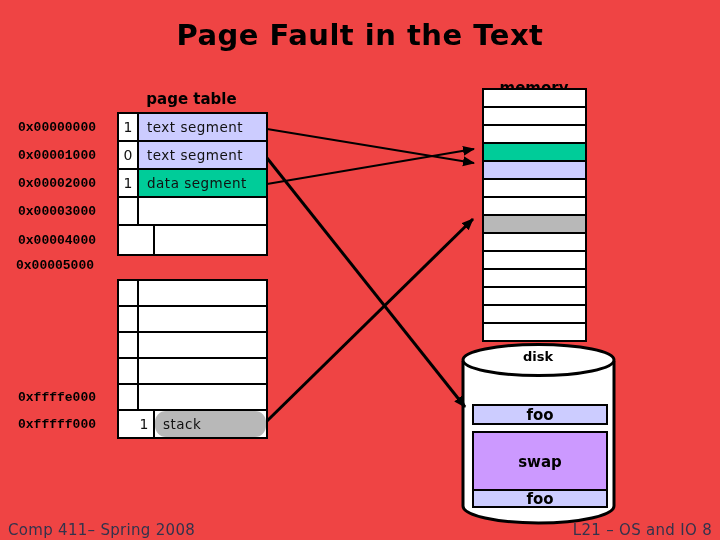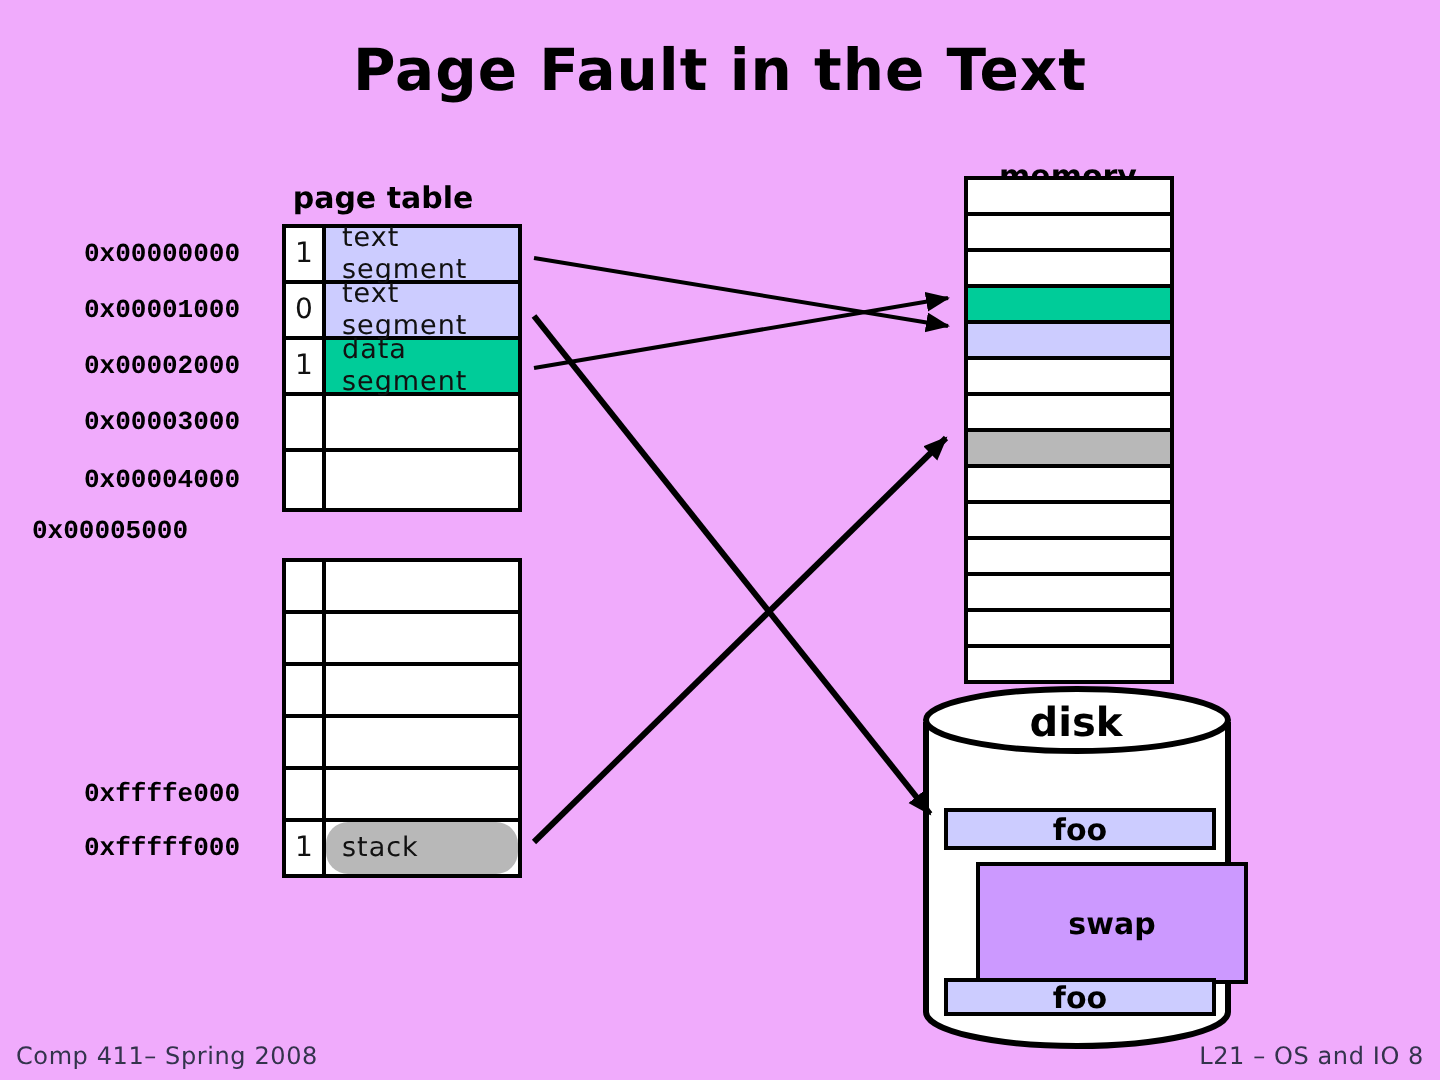--- a/index.html
+++ b/index.html
@@ -1,35 +1,35 @@
 <!DOCTYPE html>
 <html><head>
 <meta charset="utf-8">
 <style>
   html,body{margin:0;padding:0;background:#888;}
   .slide{
-    position:relative; width:720px; height:540px; background:#f0abfc;
+    position:relative; width:720px; height:540px; background:#ef4444;
     font-family:"DejaVu Sans", sans-serif; overflow:hidden;
   }
   .title{
     position:absolute; top:18px; left:0; width:720px; text-align:center;
     font-size:29px; font-weight:bold; color:#000; letter-spacing:0.5px;
   }
   .section-label{ position:absolute; font-size:15px; font-weight:bold; color:#000; text-align:center;}
   .pt-label{ left:117px; top:90px; width:149px;}
   .mem-label{ left:478px; top:67px; width:112px;margin-top:12px;}
 
   
-  .pt-table{ position:absolute; left:117px; width:120px; border:2px solid #000; background:#fff; box-sizing:border-box; z-index:2;margin-left:24px;}
+  .pt-table{ position:absolute; left:117px; width:151px; border:2px solid #000; background:#fff; box-sizing:border-box; z-index:2;}
   #pt-block1{ top:112px;}
   #pt-block2{ top:279px;}
   .pt-row{ position:relative; display:flex; border-bottom:2px solid #000; box-sizing:border-box;}
   #pt-block1 .pt-row{ height:28px;}
   #pt-block2 .pt-row{ height:26px;}
-  .pt-row:last-child{ border-bottom:none;}
+  .pt-row:last-child{ border-bottom:none;padding-left:16px;}
   .pt-valid{
     width:20px; border-right:2px solid #000; box-sizing:border-box; background:#fff;
     display:flex; align-items:center; justify-content:center; font-size:14px; color:#111;
   }
   .pt-cell{ flex:1; font-size:13.5px; color:#111; padding-left:8px; display:flex; align-items:center; letter-spacing:0.5px;}
   .pt-addr{
     position:absolute; left:-101px; top:50%; transform:translateY(-50%);
     width:98px; font-family:"Liberation Mono", monospace; font-weight:bold; font-size:13px; color:#000; white-space:nowrap;
   }
   .gap-addr{
@@ -42,29 +42,29 @@
     position:absolute; left:482px; top:88px; width:105px; height:254px;
     border:2px solid #000; box-sizing:border-box; display:flex; flex-direction:column; background:#fff; z-index:2;
   }
   .mem-row{ flex:1;}
   .mem-row + .mem-row{ border-top:2px solid #000;}
 
   
   .layer-svg{ position:absolute; left:0; top:0; width:720px; height:540px; pointer-events:none;}
   #disk-svg{ z-index:0;}
   #arrow-svg{ z-index:3;}
-  .disk-label{ position:absolute; left:498px; top:349px; width:80px; text-align:center; font-size:20px; font-weight:bold; color:#000; z-index:1;}
+  .disk-label{ position:absolute; left:498px; top:349px; width:80px; text-align:center; font-size:13px; font-weight:bold; color:#000; z-index:1;}
   .disk-item{
     position:absolute; border:2px solid #000; box-sizing:border-box; z-index:2;
     display:flex; align-items:center; justify-content:center;
     font-size:15px; font-weight:bold; color:#000;
   }
 
   
-  .footer{ position:absolute; top:521px; font-size:12px; color:#33334C; z-index:4; letter-spacing:0.3px;}
+  .footer{ position:absolute; top:521px; font-size:15px; color:#33334C; z-index:4; letter-spacing:0.3px;}
   .footer-left{ left:8px;}
   .footer-center{ left:0; width:720px; text-align:center;}
   .footer-right{ right:8px; text-align:center;}
 </style>
 </head>
 <body>
 
 <div class="slide">
 
   <div class="title">Page Fault in the Text</div>
@@ -148,21 +148,21 @@
       <div class="mem-row" style="background: transparent;"></div>
       <div class="mem-row" style="background: transparent;"></div>
       <div class="mem-row" style="background: transparent;"></div>
       <div class="mem-row" style="background: transparent;"></div>
       <div class="mem-row" style="background: transparent;"></div>
       <div class="mem-row" style="background: transparent;"></div>
     </div>
 
   <div id="disk-items">
       <div class="disk-item" style="left: 472px; top: 404px; width: 136px; height: 21px; background: rgb(204, 204, 255);">foo</div>
-      <div class="disk-item" style="left: 472px; top: 431px; width: 136px; height: 61px; background: rgb(204, 153, 255); margin-left: 16px;">swap</div>
+      <div class="disk-item" style="left: 472px; top: 431px; width: 136px; height: 61px; background: rgb(204, 153, 255);">swap</div>
       <div class="disk-item" style="left: 472px; top: 489px; width: 136px; height: 19px; background: rgb(204, 204, 255);">foo</div>
     </div>
 
   <svg id="arrow-svg" class="layer-svg" viewBox="0 0 720 540">
     <defs>
       <marker id="ah" markerUnits="userSpaceOnUse" markerWidth="14" markerHeight="12" refX="11" refY="5" orient="auto">
         <path d="M0,0 L12,5 L0,10 z" fill="#000000"></path>
       </marker>
     </defs>
     <line x1="267" y1="129" x2="474" y2="163" stroke="#000000" stroke-width="2" marker-end="url(#ah)"></line>

